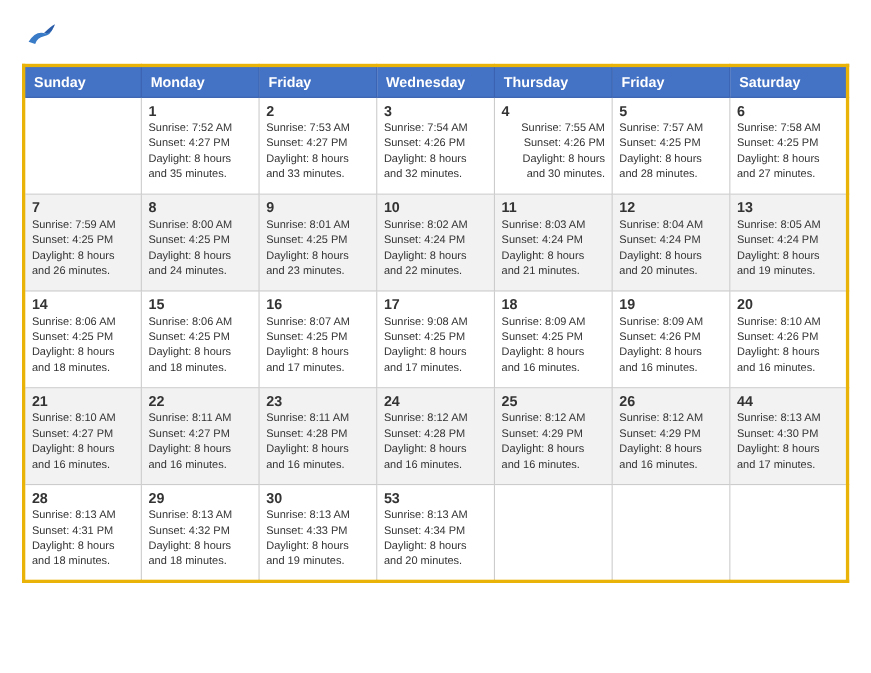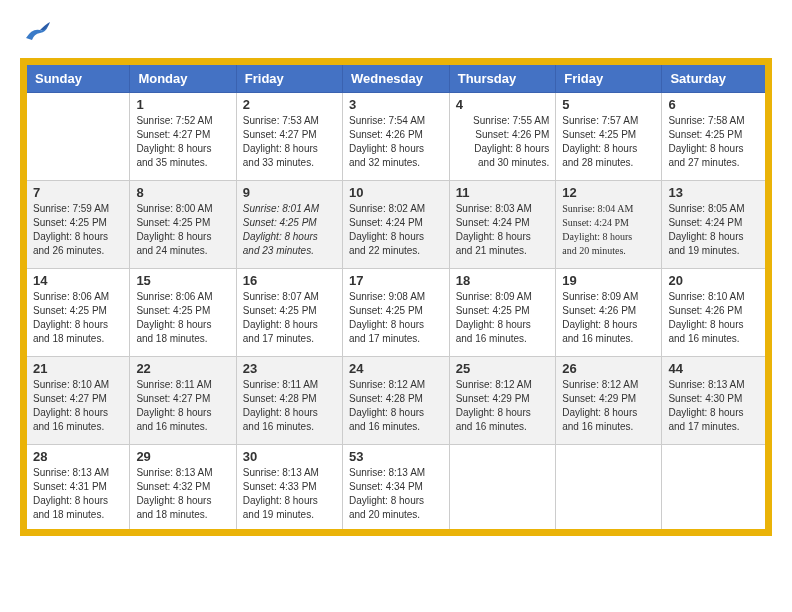--- a/index.html
+++ b/index.html
@@ -45,21 +45,21 @@
       color: #333;
       line-height: 1.1;
     }
     .location {
       font-size: 16px;
       color: #555;
     }
     .calendar {
       width: 100%;
       border-collapse: collapse;
-      border: 7px solid #eab308;
+      border: 3px solid #eab308;
     }
     .calendar th {
       background-color: #4472c4;
       color: #fff;
       font-size: 13px;
       font-weight: bold;
       padding: 6px 8px;
       text-align: left;
       border: 1px solid #3a62b0;
     }
@@ -178,42 +178,42 @@
         </td>
         <td>
           <span class="day-number">8</span>
           <div class="day-info" style="white-space: pre-line;">Sunrise: 8:00 AM
 Sunset: 4:25 PM
 Daylight: 8 hours
 and 24 minutes.</div>
         </td>
         <td>
           <span class="day-number">9</span>
-          <div class="day-info" style="white-space: pre-line; font-style: italic;">Sunrise: 8:01 AM
+          <div class="day-info" style="white-space: pre-line;">Sunrise: 8:01 AM
 Sunset: 4:25 PM
 Daylight: 8 hours
 and 23 minutes.</div>
         </td>
         <td>
           <span class="day-number">10</span>
           <div class="day-info" style="white-space: pre-line;">Sunrise: 8:02 AM
 Sunset: 4:24 PM
 Daylight: 8 hours
 and 22 minutes.</div>
         </td>
         <td>
           <span class="day-number">11</span>
           <div class="day-info" style="white-space: pre-line;">Sunrise: 8:03 AM
 Sunset: 4:24 PM
 Daylight: 8 hours
 and 21 minutes.</div>
         </td>
         <td>
           <span class="day-number">12</span>
-          <div class="day-info" style="white-space: pre-line; font-family: Liberation Serif, serif;">Sunrise: 8:04 AM
+          <div class="day-info" style="white-space: pre-line;">Sunrise: 8:04 AM
 Sunset: 4:24 PM
 Daylight: 8 hours
 and 20 minutes.</div>
         </td>
         <td>
           <span class="day-number">13</span>
           <div class="day-info" style="white-space: pre-line;">Sunrise: 8:05 AM
 Sunset: 4:24 PM
 Daylight: 8 hours
 and 19 minutes.</div>

